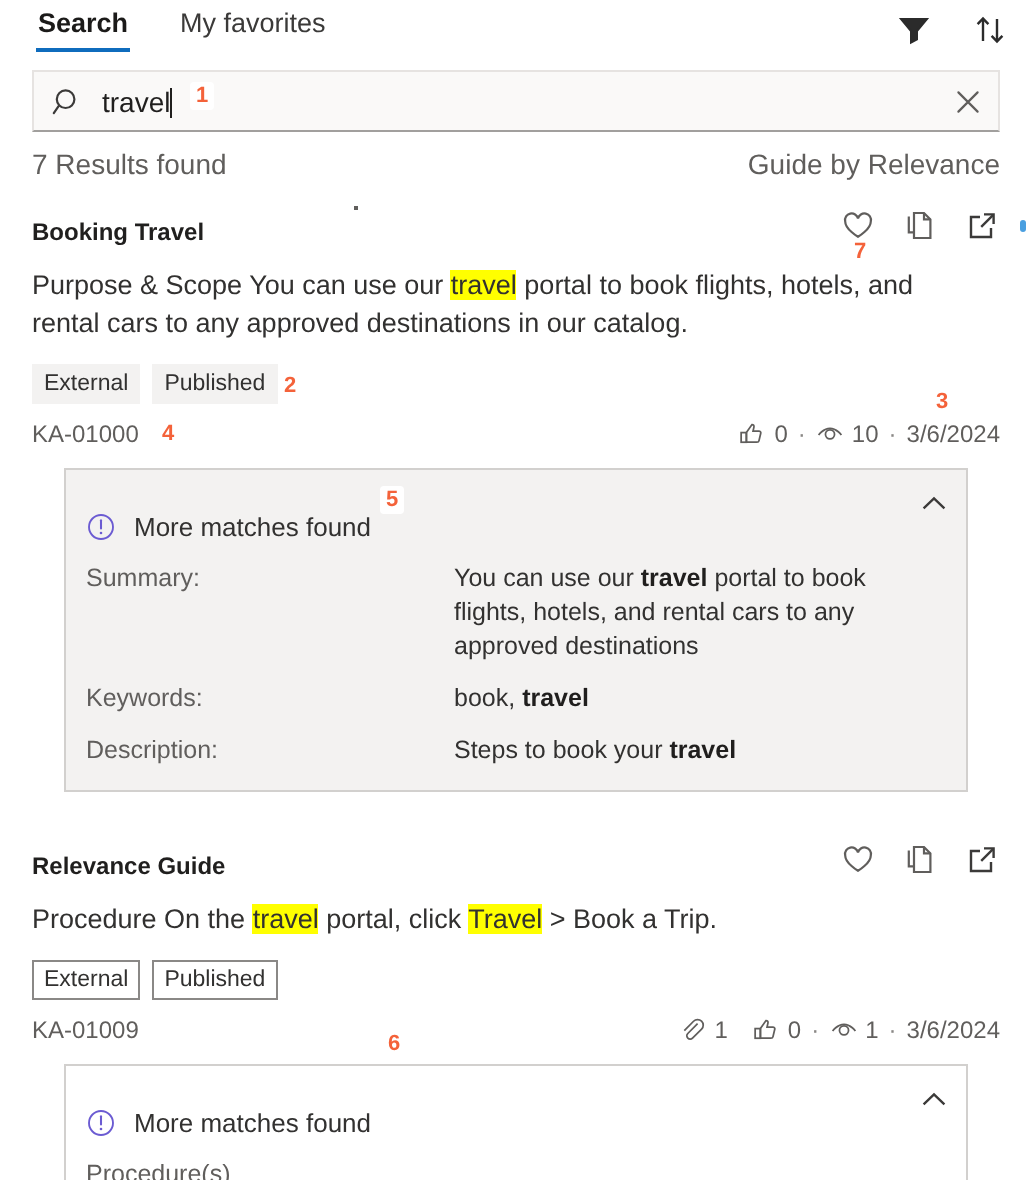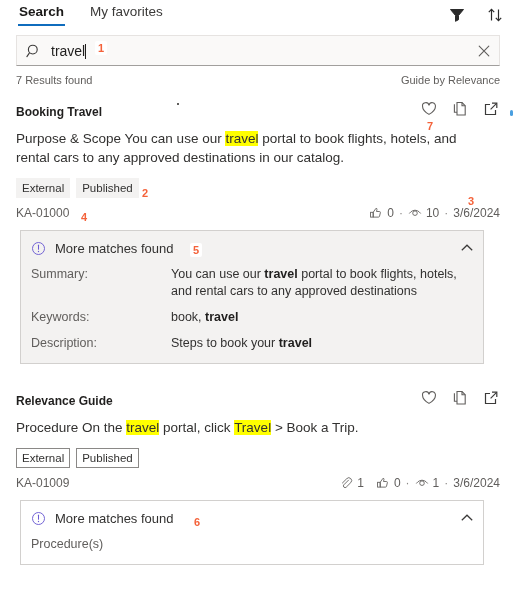--- a/index.html
+++ b/index.html
@@ -87,21 +87,21 @@
     width: 16px; height: 16px;
     cursor: pointer;
   }
 
   
   .metarow {
     margin: 8px 16px 0 16px;
     display: flex;
     justify-content: space-between;
     align-items: baseline;
-    font-size: 11px;
+    font-size: 14px;
     color: #605e5c;
     text-align: center;
   }
 
   
   .result { margin: 0 16px; position: relative; }
   .result.first { margin-top: 17px; }
   .result.second { margin-top: 28px; }
 
   .rtitle {
@@ -156,24 +156,24 @@
     gap: 5px;
     font-size: 12px;
     color: #605e5c;
   }
   .stats .st { display: flex; align-items: center; gap: 4px; }
   .stats svg { width: 14px; height: 14px; display: block; }
   .dot { color: #8a8886; }
 
   
   .panel {
-    margin: 10px 16px 0 4px;
+    margin: 10px 16px 0 16px;
     border: 1px solid #d2d0ce;
     background: #f3f2f1;
-    padding: 9px 10px 11px 10px;
+    padding: 20px 10px 11px 10px;
     position: relative;
   }
   .panel.plain { background: #ffffff; }
   .panel-head {
     display: flex;
     align-items: center;
     gap: 9px;
     cursor: pointer;
   }
   .panel-head .info { width: 15px; height: 15px; flex: 0 0 15px; }
@@ -186,20 +186,21 @@
     position: absolute;
     right: 9px; top: 10px;
     width: 14px; height: 14px;
     cursor: pointer;
   }
   .prow {
     display: flex;
     margin-top: 9px;
     font-size: 12.5px;
     line-height: 17px;
+    gap: 44px;
   }
   .plabel {
     flex: 0 0 140px;
     color: #605e5c;
   }
   .pvalue { color: #323130; flex: 1; padding-right: 6px; }
   .pvalue b { font-weight: bold; color: #201f1e; }
   .attachline { display: flex; align-items: center; gap: 7px; }
   .attachline .pdf { width: 15px; height: 15px; flex: 0 0 15px; }
   .attachname { font-weight: bold; color: #201f1e; font-size: 12.5px; }

